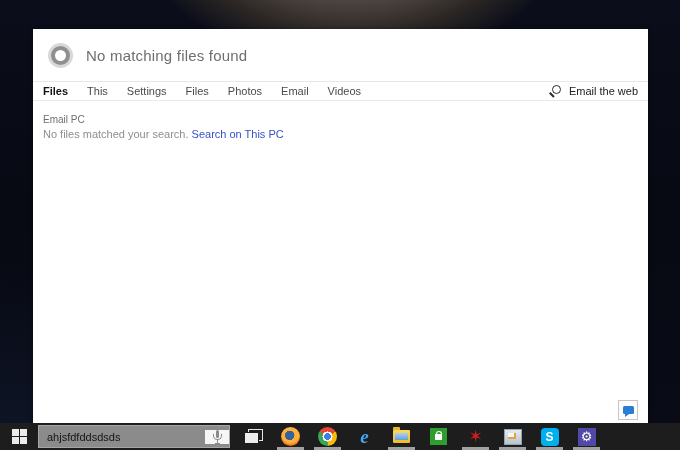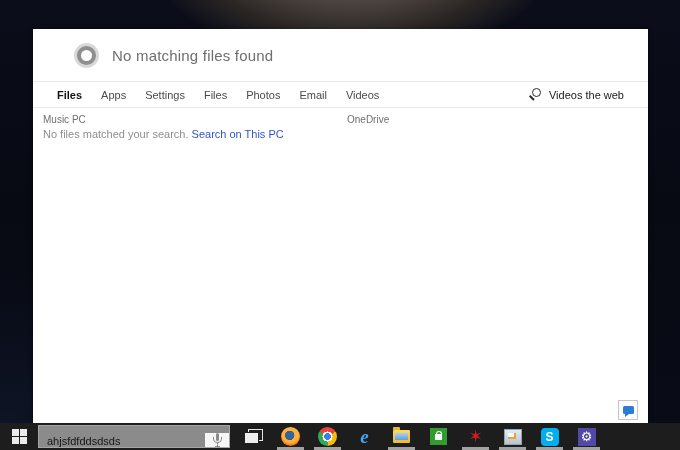--- a/index.html
+++ b/index.html
@@ -16,32 +16,32 @@
       radial-gradient(420px 260px at 0% 100%, rgba(28,38,74,0.35) 0%, rgba(8,9,15,0) 70%),
       linear-gradient(180deg,#0b0e1a 0%,#070a13 45%,#090c16 100%);
   }
   
   .panel{
     position:absolute;left:33px;top:29px;width:615px;height:394px;
     background:#ffffff;box-shadow:0 1px 5px rgba(0,0,0,0.45);
   }
   .panel-header{
     position:absolute;left:0;top:0;right:0;height:52px;
-    display:flex;align-items:center;padding-left:15px;box-sizing:border-box;margin-left:26px;
+    display:flex;align-items:center;padding-left:15px;box-sizing:border-box;
   }
   .cortana-ring{
     width:11px;height:11px;border-radius:50%;background:#fff;
     border:4px solid #8f8f8f;box-shadow:0 0 0 3px #d8d8d8;margin-left:3px;
   }
   .status-text{margin-left:16px;font-size:15px;color:#6e6e6e;letter-spacing:0.2px;}
   
   .tabs-row{
-    position:absolute;top:52px;left:0;right:0;height:27px;box-sizing:border-box;
+    position:absolute;top:52px;left:0;right:0;height:20px;box-sizing:border-box;
     border-top:1px solid #e8e8e8;border-bottom:1px solid #e8e8e8;
-    display:flex;align-items:center;padding:0 24px;font-size:11px;color:#4a4a4a;justify-content:flex-end;
+    display:flex;align-items:center;padding:0 10px;font-size:11px;color:#4a4a4a;justify-content:flex-end;
   }
   .tab{margin-right:19px;cursor:default;white-space:nowrap;}
   .tab.active{font-weight:bold;color:#141414;}
   .web-search{margin-left:auto;display:flex;align-items:center;color:#222;font-size:11px;white-space:nowrap;}
   .mag{position:relative;width:14px;height:13px;margin-right:7px;}
   .mag-circle{position:absolute;right:1px;top:0;width:7px;height:7px;border:1.5px solid #2b2b2b;border-radius:50%;}
   .mag-handle{position:absolute;left:1px;bottom:2px;width:6px;height:1.6px;background:#2b2b2b;transform:rotate(45deg);}
   
   .results{position:absolute;top:80px;left:0;right:0;}
   .col{position:absolute;top:5px;}
@@ -61,21 +61,21 @@
     border-top:3px solid #2b7cd3;border-right:4px solid transparent;}
   
   .taskbar{
     position:absolute;left:0;right:0;bottom:0;height:27px;background:#1d1d1d;
     display:flex;align-items:stretch;
   }
   .start-btn{width:38px;display:flex;align-items:center;justify-content:center;cursor:pointer;}
   .win-logo{width:15px;height:15px;display:grid;grid-template-columns:1fr 1fr;grid-template-rows:1fr 1fr;gap:1px;}
   .win-logo span{background:#ebebeb;}
   .search-box{
-    margin:2px 0;width:192px;background:#8b8b8b;display:flex;align-items:flex-end;
+    margin:2px 0;width:192px;background:#8b8b8b;display:flex;align-items:center;
     border:1px solid #a6a6a6;box-sizing:border-box;
   }
   .search-box input{
     flex:1;min-width:0;background:transparent;border:none;outline:none;
     font-family:"Liberation Sans",sans-serif;font-size:11px;color:#151515;padding:0 4px 0 8px;
   }
   .mic-box{width:24px;background:#f6f6f6;display:flex;align-items:center;justify-content:center;cursor:pointer;}
   .mic{position:relative;width:11px;height:14px;}
   .mic-cap{position:absolute;left:4px;top:0;width:3px;height:8px;background:#8a8a8a;border-radius:2px;}
   .mic-u{position:absolute;left:1px;top:4px;width:7px;height:5px;border:1px solid #8a8a8a;border-top:none;border-radius:0 0 5px 5px;}
@@ -119,45 +119,44 @@
 
 <div class="panel">
 
   <div class="panel-header">
     <div class="cortana-ring"></div>
     <div class="status-text">No matching files found</div>
   </div>
 
   <div class="tabs-row">
     <span class="tab active">Files</span>
-    <span class="tab">Apps</span>
+    <span class="tab">This</span>
     <span class="tab">Settings</span>
     <span class="tab">Files</span>
     <span class="tab">Photos</span>
     <span class="tab">Email</span>
     <span class="tab">Videos</span>
     <span class="web-search">
       <span class="mag">
         <span class="mag-circle"></span>
           <span class="mag-handle"></span>
       </span>
-      <span>Videos the web</span>
+      <span>Email the web</span>
     </span>
   </div>
 
   <div class="results">
     <div class="col col-0">
-      <div class="col-source">Music PC</div>
+      <div class="col-source">Email PC</div>
       <div class="col-body">
         <span>No files matched your search.</span>
         <a class="col-link">Search on This PC</a>
       </div>
     </div>
     <div class="col col-1">
-      <div class="col-source">OneDrive</div>
     </div>
   </div>
 
   <div class="feedback-btn">
     <div class="bubble"></div>
   </div>
 
 </div>
 
 <div class="taskbar">

